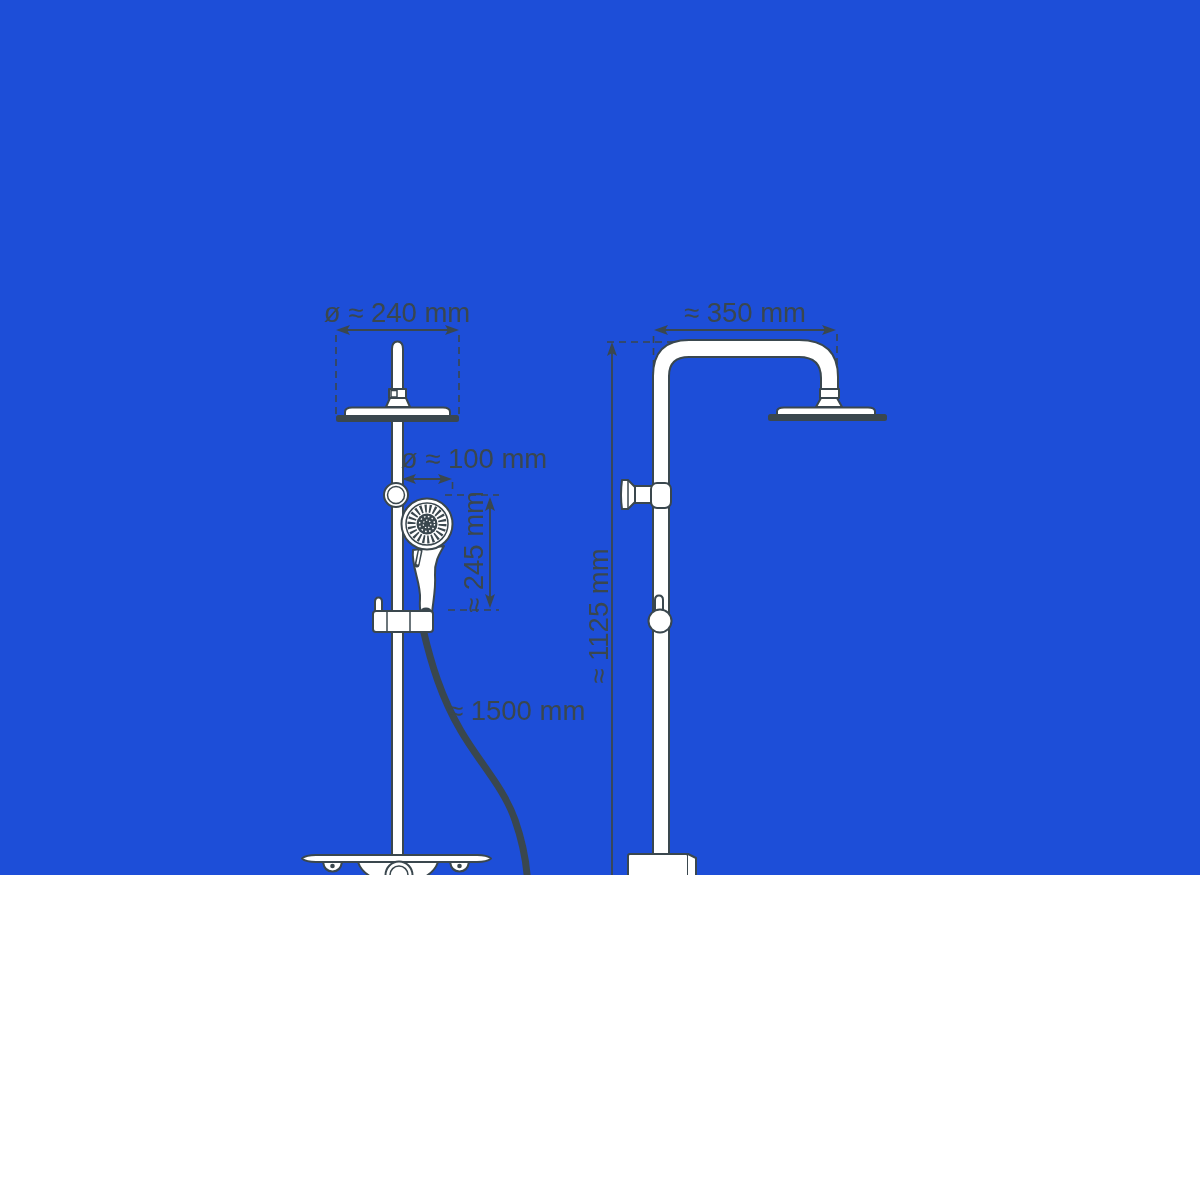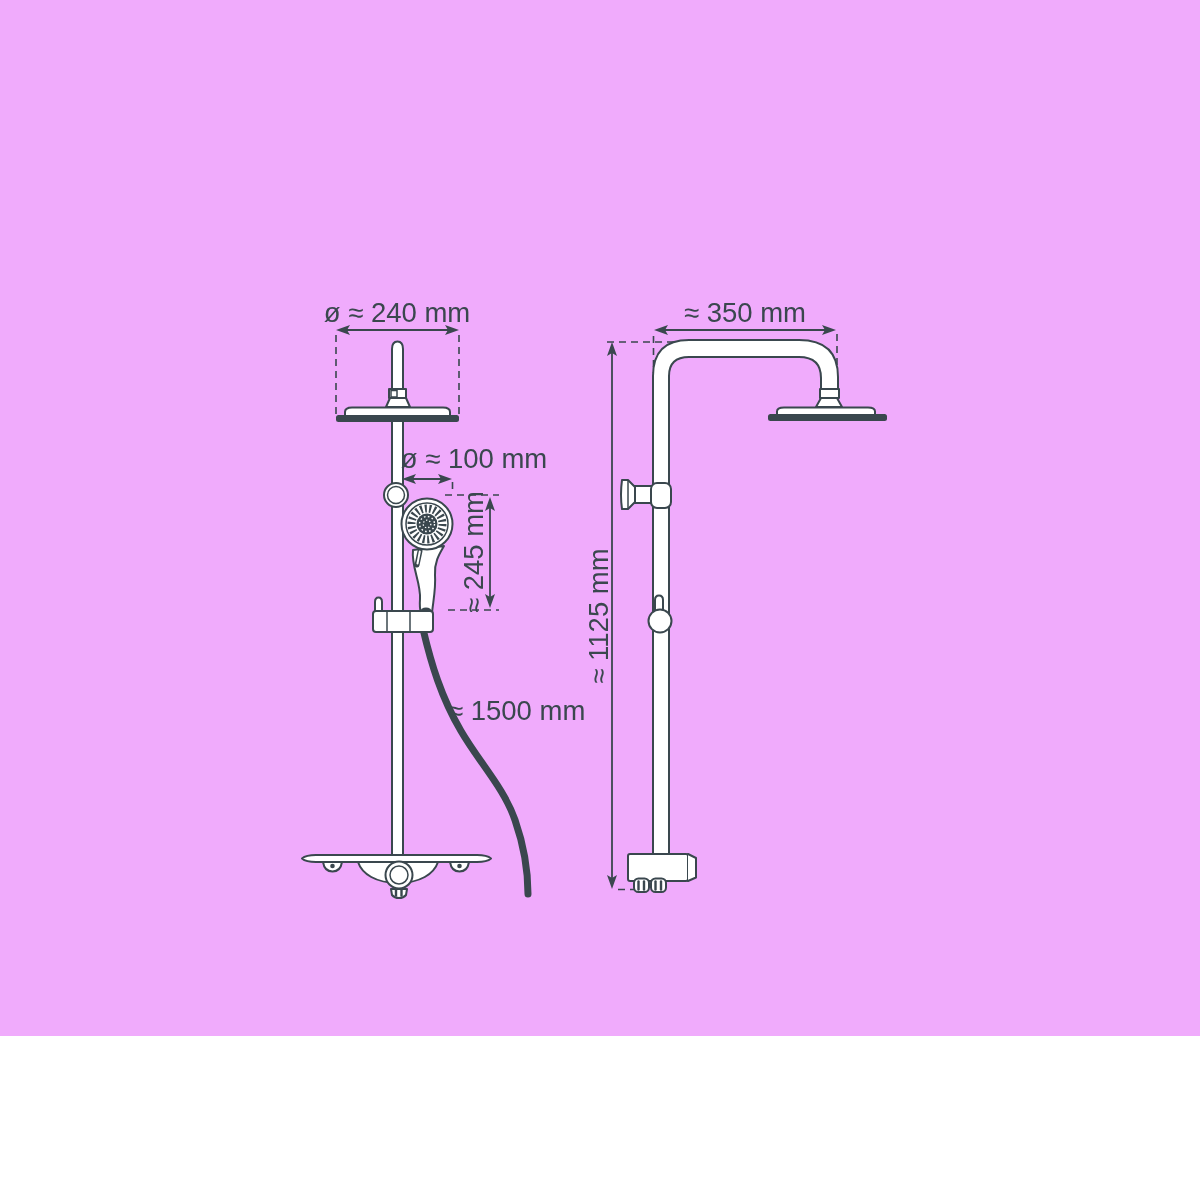--- a/index.html
+++ b/index.html
@@ -1,16 +1,16 @@
 <!DOCTYPE html>
 <html><head>
 <meta charset="utf-8">
 <style>
   html,body{margin:0;padding:0;background:#ffffff;}
-  .canvas{position:relative;width:1200px;height:1036px;background:#f0abfc;overflow:hidden;text-decoration:underline;}
+  .canvas{position:relative;width:1200px;height:875px;background:#1d4ed8;overflow:hidden;text-decoration:underline;}
   svg{display:block;}
   
   .ln *{vector-effect:none;}
   .fw {stroke:#3a474e;stroke-width:2;fill:#ffffff;stroke-linecap:round;stroke-linejoin:round;}
   .thin{stroke:#3a474e;stroke-width:1.5;fill:none;stroke-linecap:round;}
   .fd {fill:#3a474e;stroke:none;}
   .dash{stroke:#3a474e;stroke-width:1.6;fill:none;stroke-dasharray:7 5;stroke-linecap:butt;}
   .dim {stroke:#3a474e;stroke-width:1.8;fill:none;stroke-linecap:butt;}
   .ah  {fill:#3a474e;stroke:none;}
   .hose{stroke:#3a474e;stroke-width:7;fill:none;stroke-linecap:round;}

